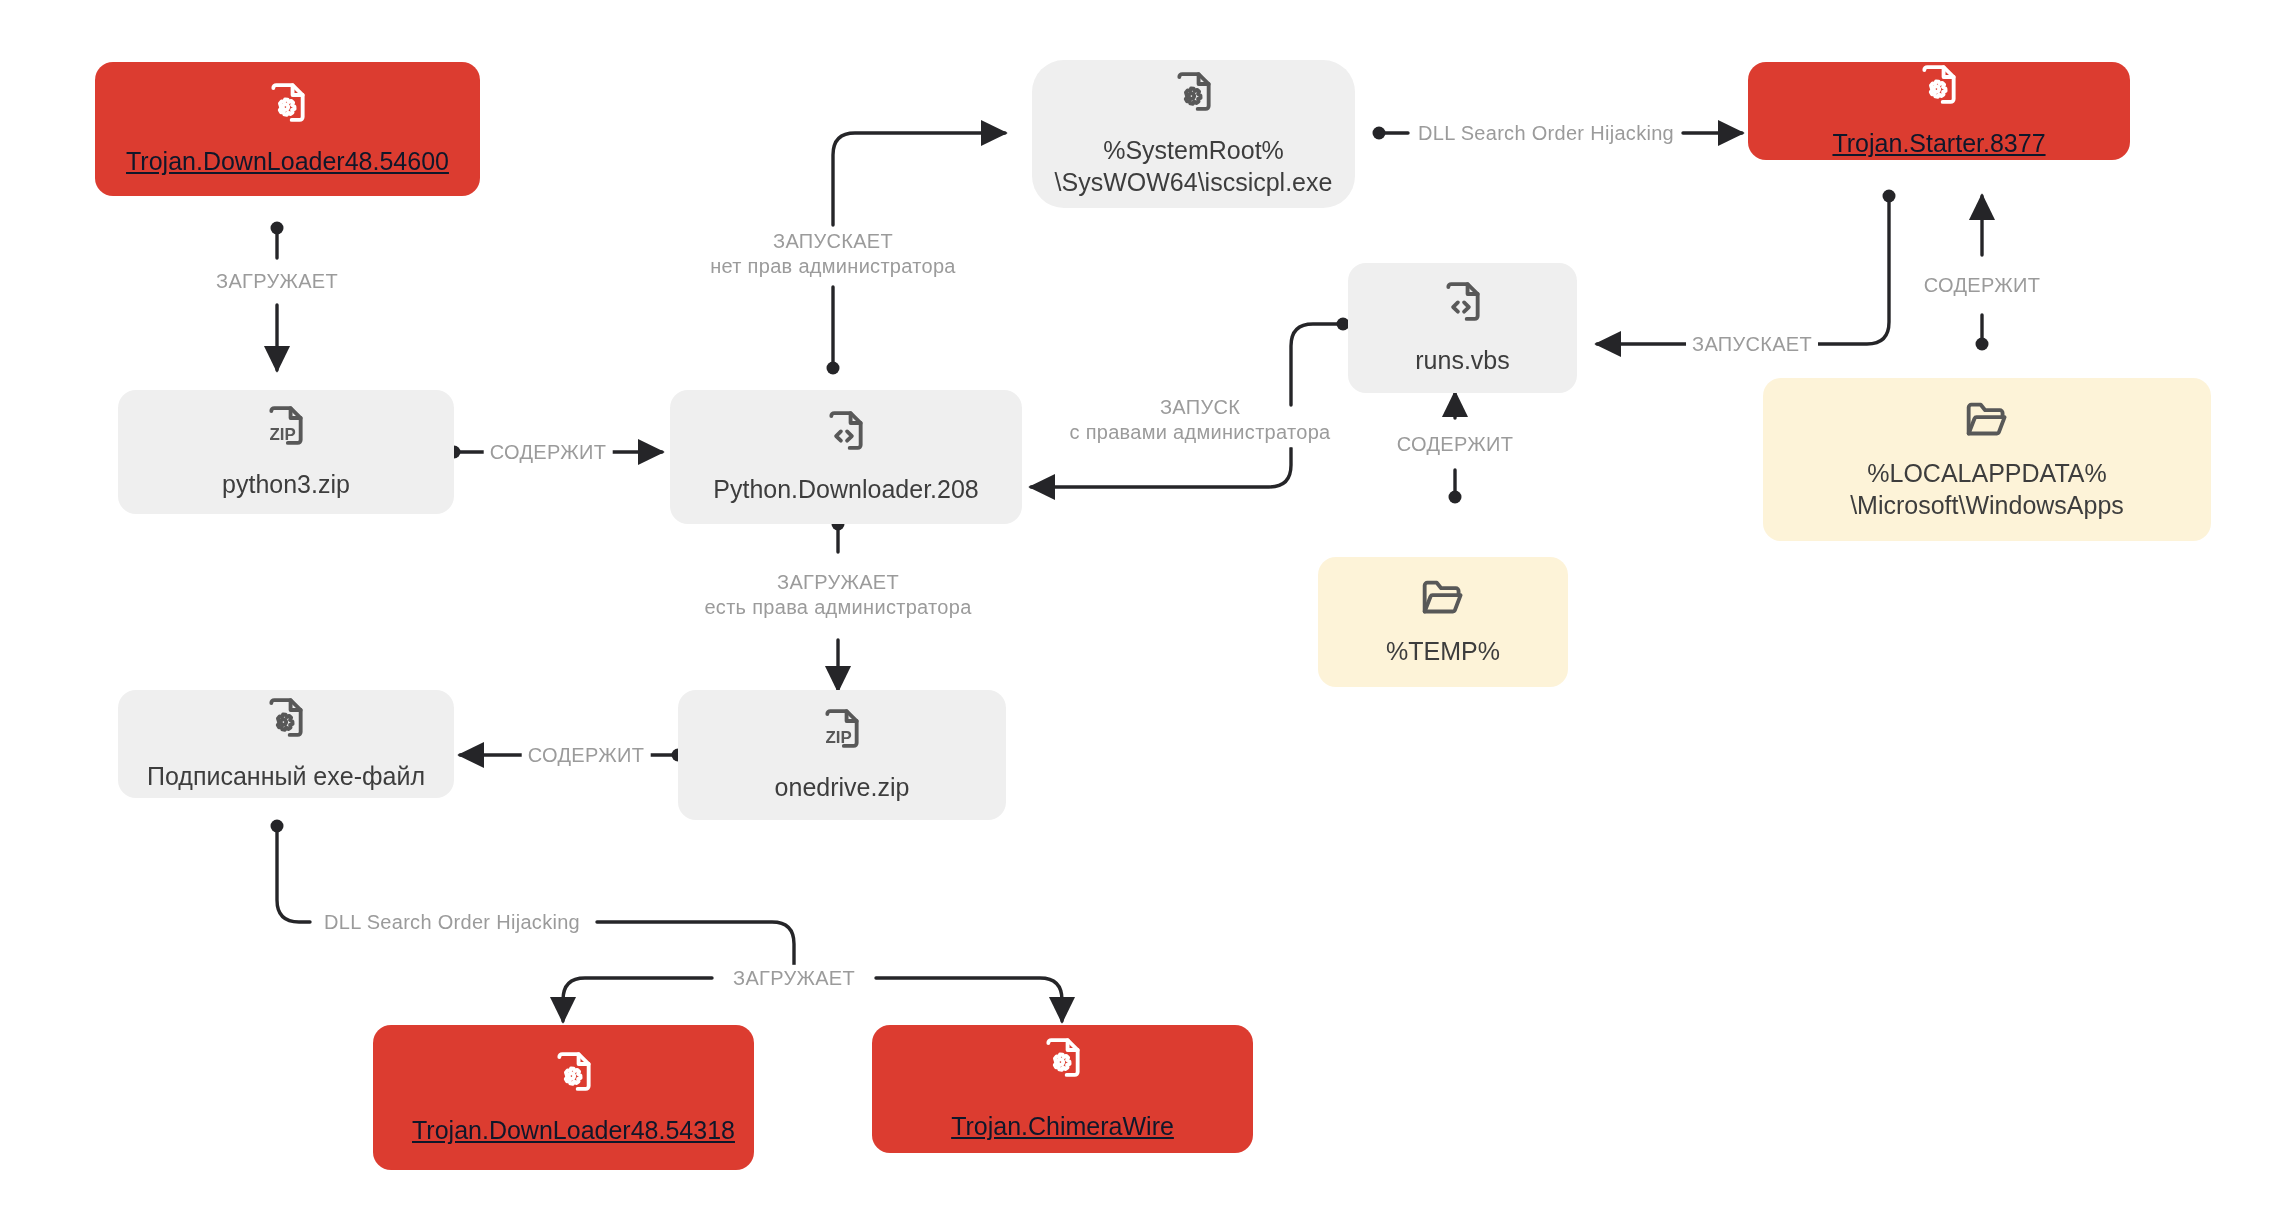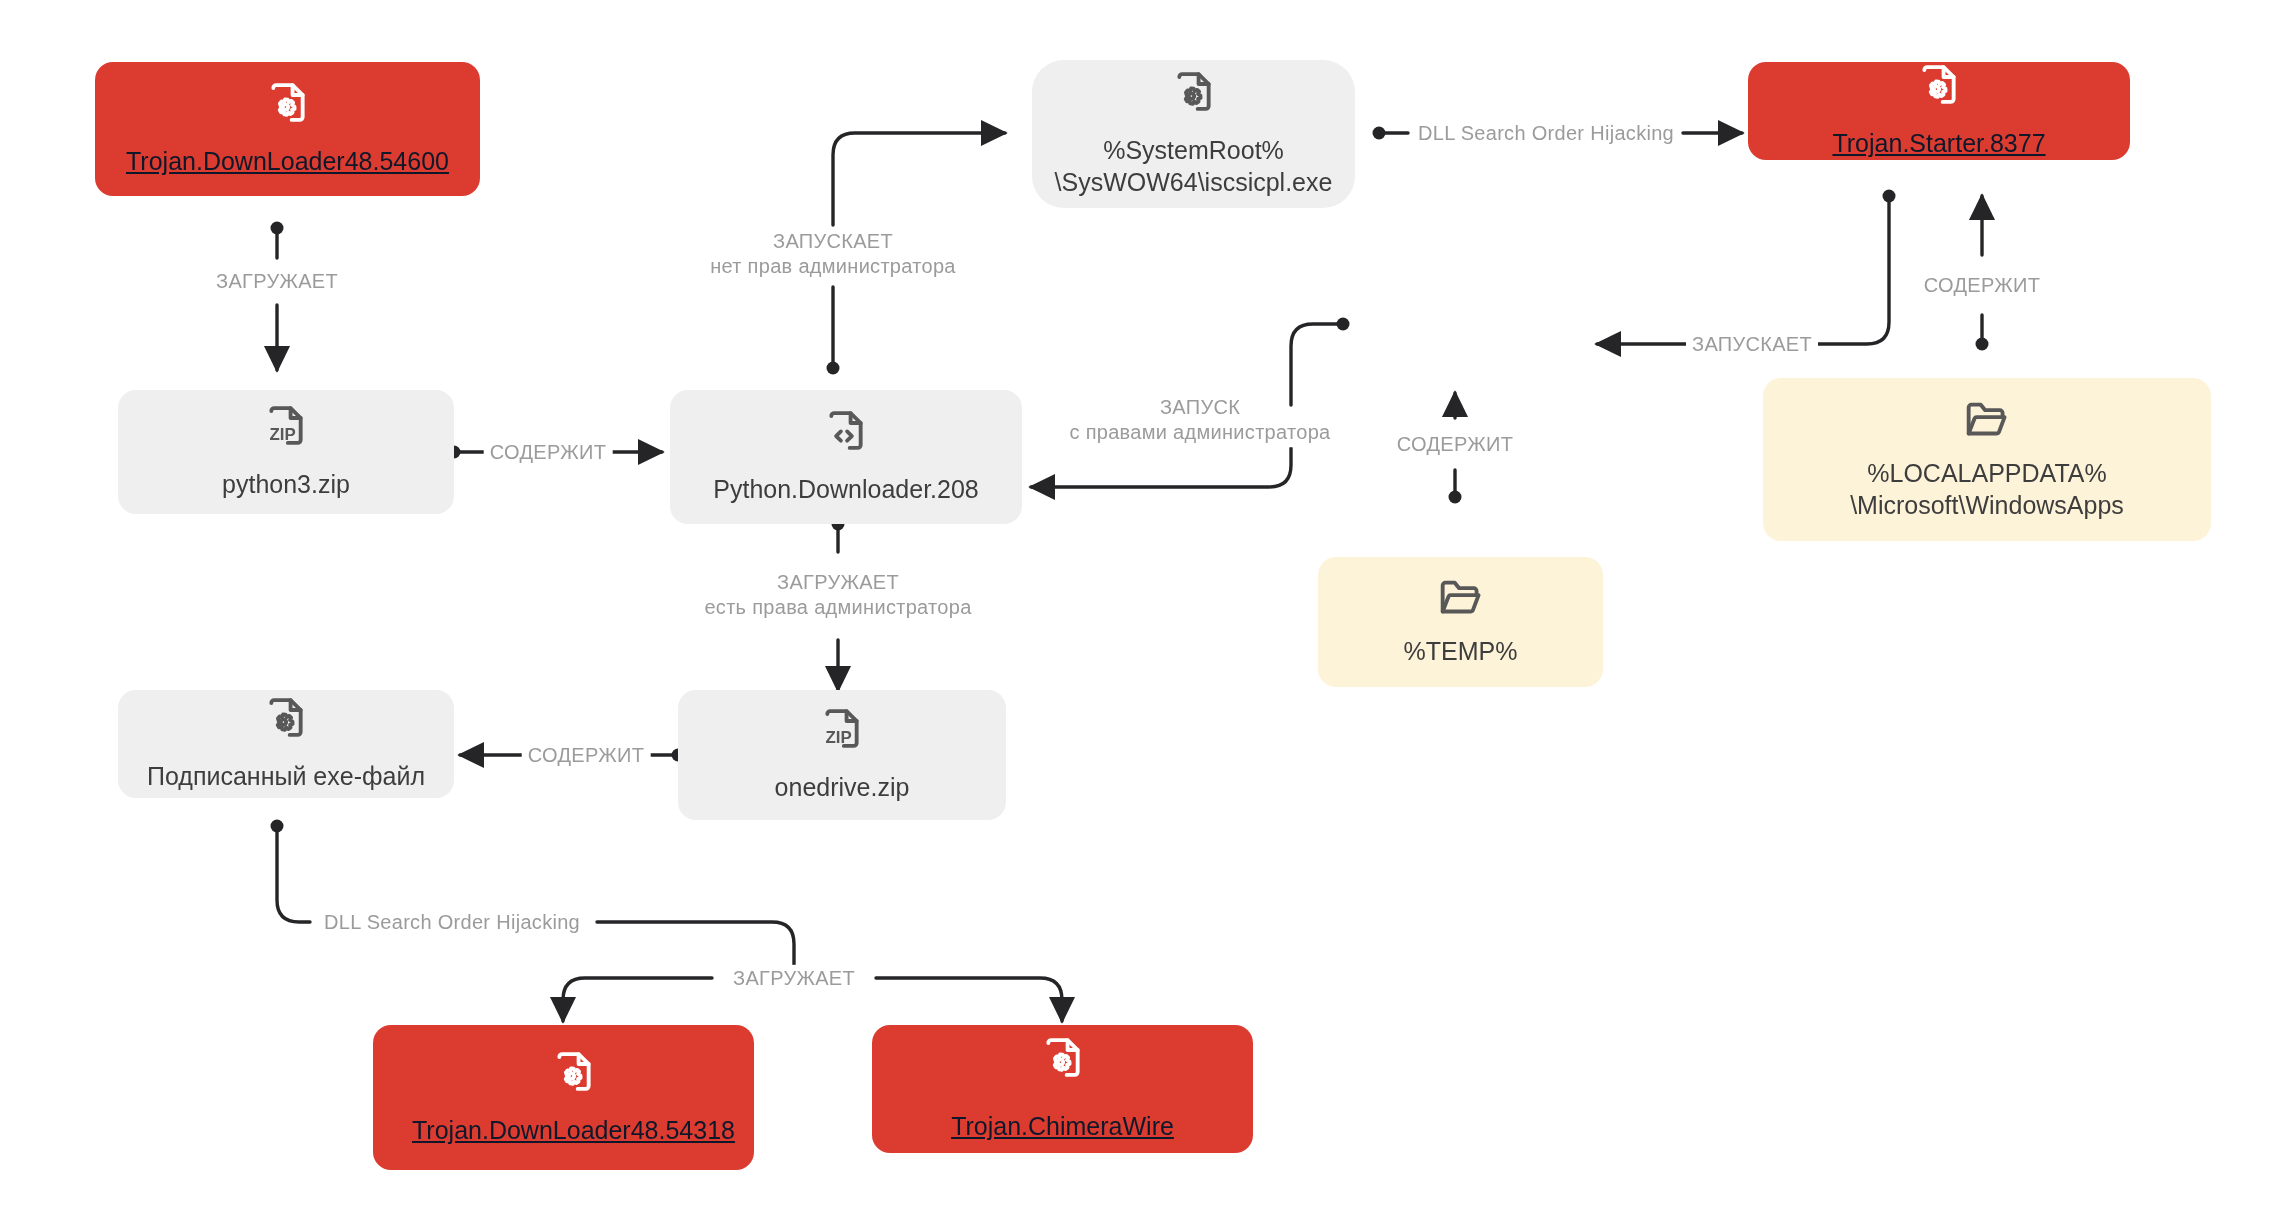--- a/index.html
+++ b/index.html
@@ -166,33 +166,44 @@
       <svg width="44" height="50" viewBox="0 0 24 26" fill="none" stroke="#ffffff" stroke-width="2.1" stroke-linecap="round" stroke-linejoin="round">
         <path d="M4 3.2 A1.6 1.6 0 0 1 5.6 1.6 L14.5 1.6 L20 7 L20 19 A1.6 1.6 0 0 1 18.4 20.6 L14 20.6"></path>
         <path d="M14.5 1.6 L14.5 7 L20 7"></path>
         <path d="M7.6 11.6 l.9 -1.1 1.4 .3 .5 -1.4 1.4 .1 .7 1.3 1.3 -.6 1 1 -.6 1.3 1.3 .7 .1 1.4 -1.4 .5 .3 1.4 -1.1 .9 -1.2 -.8 -.8 1.2 -1.4 -.2 -.4 -1.4 -1.4 .2 -.7 -1.2 .8 -1.2z"></path>
         <circle cx="10.6" cy="13.6" r="1.5"></circle>
       </svg>
     </span>
     <span class="lbl">Trojan.Starter.8377</span>
   </div>
 
+  <div class="node n-grey" style="left:1348px;top:263px;width:229px;height:130px;">
+    <span class="ic">
+      <svg width="44" height="50" viewBox="0 0 24 26" fill="none" stroke="#585858" stroke-width="2.1" stroke-linecap="round" stroke-linejoin="round">
+        <path d="M4 3.2 A1.6 1.6 0 0 1 5.6 1.6 L14.5 1.6 L20 7 L20 19 A1.6 1.6 0 0 1 18.4 20.6 L14 20.6"></path>
+        <path d="M14.5 1.6 L14.5 7 L20 7"></path>
+        <path d="M9.2 11.6 L6.6 14.1 L9.2 16.6"></path>
+        <path d="M12.6 11.6 L15.2 14.1 L12.6 16.6"></path>
+      </svg>
+    </span>
+    <span class="lbl">runs.vbs</span>
+  </div>
 
   <div class="node n-cream" style="left:1763px;top:378px;width:448px;height:163px;">
     <span class="ic">
       <svg width="48" height="44" viewBox="0 0 26 24" fill="none" stroke="#585858" stroke-width="2.1" stroke-linecap="round" stroke-linejoin="round">
         <path d="M3 18.8 L3 4.6 A1.5 1.5 0 0 1 4.5 3.1 L9.6 3.1 L12 6.1 L20 6.1 A1.5 1.5 0 0 1 21.5 7.6 L21.5 10"></path>
         <path d="M3 18.8 L6.2 10.6 A1.2 1.2 0 0 1 7.3 9.9 L22.6 9.9 L19.5 18.1 A1.2 1.2 0 0 1 18.4 18.8 Z"></path>
       </svg>
     </span>
     <span class="lbl">%LOCALAPPDATA%</span>
     <span class="lbl">\Microsoft\WindowsApps</span>
   </div>
 
-  <div class="node n-cream" style="left:1318px;top:557px;width:285px;height:130px;">
+  <div class="node n-cream" style="left:1318px;top:557px;width:250px;height:130px;">
     <span class="ic">
       <svg width="48" height="44" viewBox="0 0 26 24" fill="none" stroke="#585858" stroke-width="2.1" stroke-linecap="round" stroke-linejoin="round">
         <path d="M3 18.8 L3 4.6 A1.5 1.5 0 0 1 4.5 3.1 L9.6 3.1 L12 6.1 L20 6.1 A1.5 1.5 0 0 1 21.5 7.6 L21.5 10"></path>
         <path d="M3 18.8 L6.2 10.6 A1.2 1.2 0 0 1 7.3 9.9 L22.6 9.9 L19.5 18.1 A1.2 1.2 0 0 1 18.4 18.8 Z"></path>
       </svg>
     </span>
     <span class="lbl">%TEMP%</span>
   </div>
 
   <div class="node n-grey" style="left:678px;top:690px;width:328px;height:130px;">

